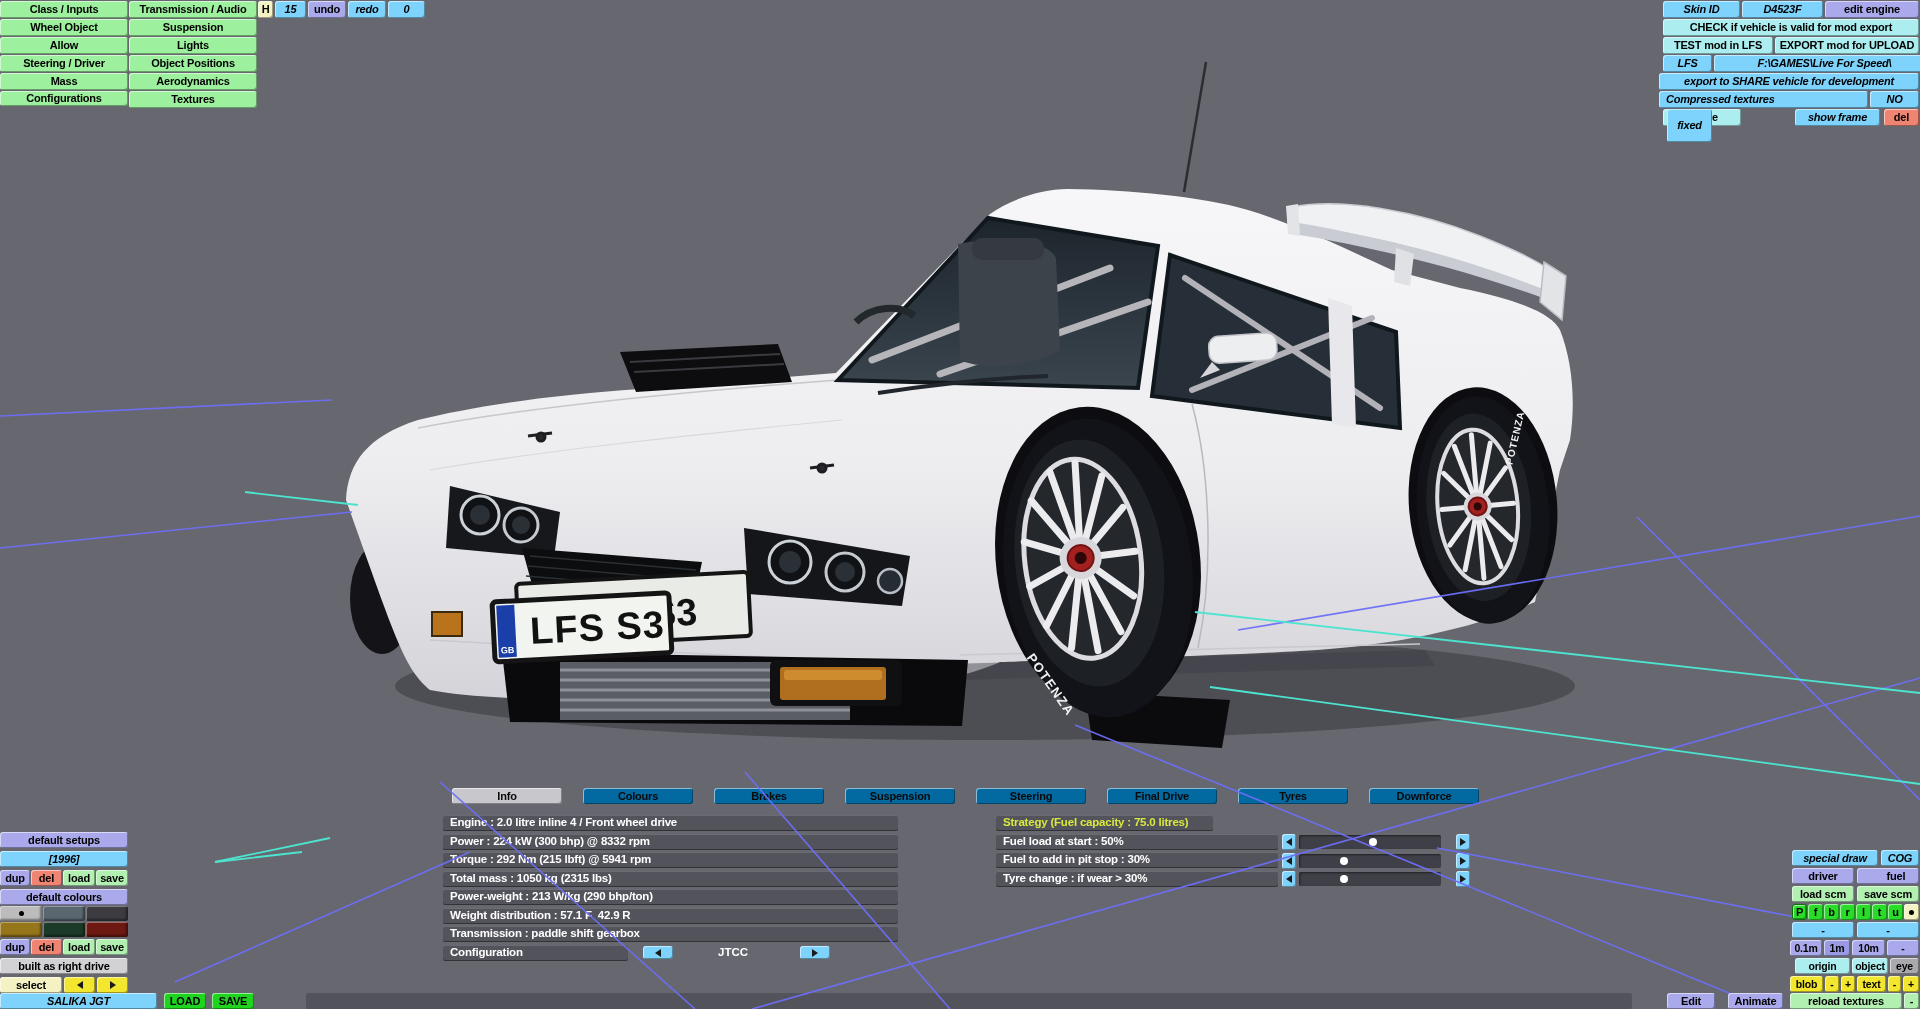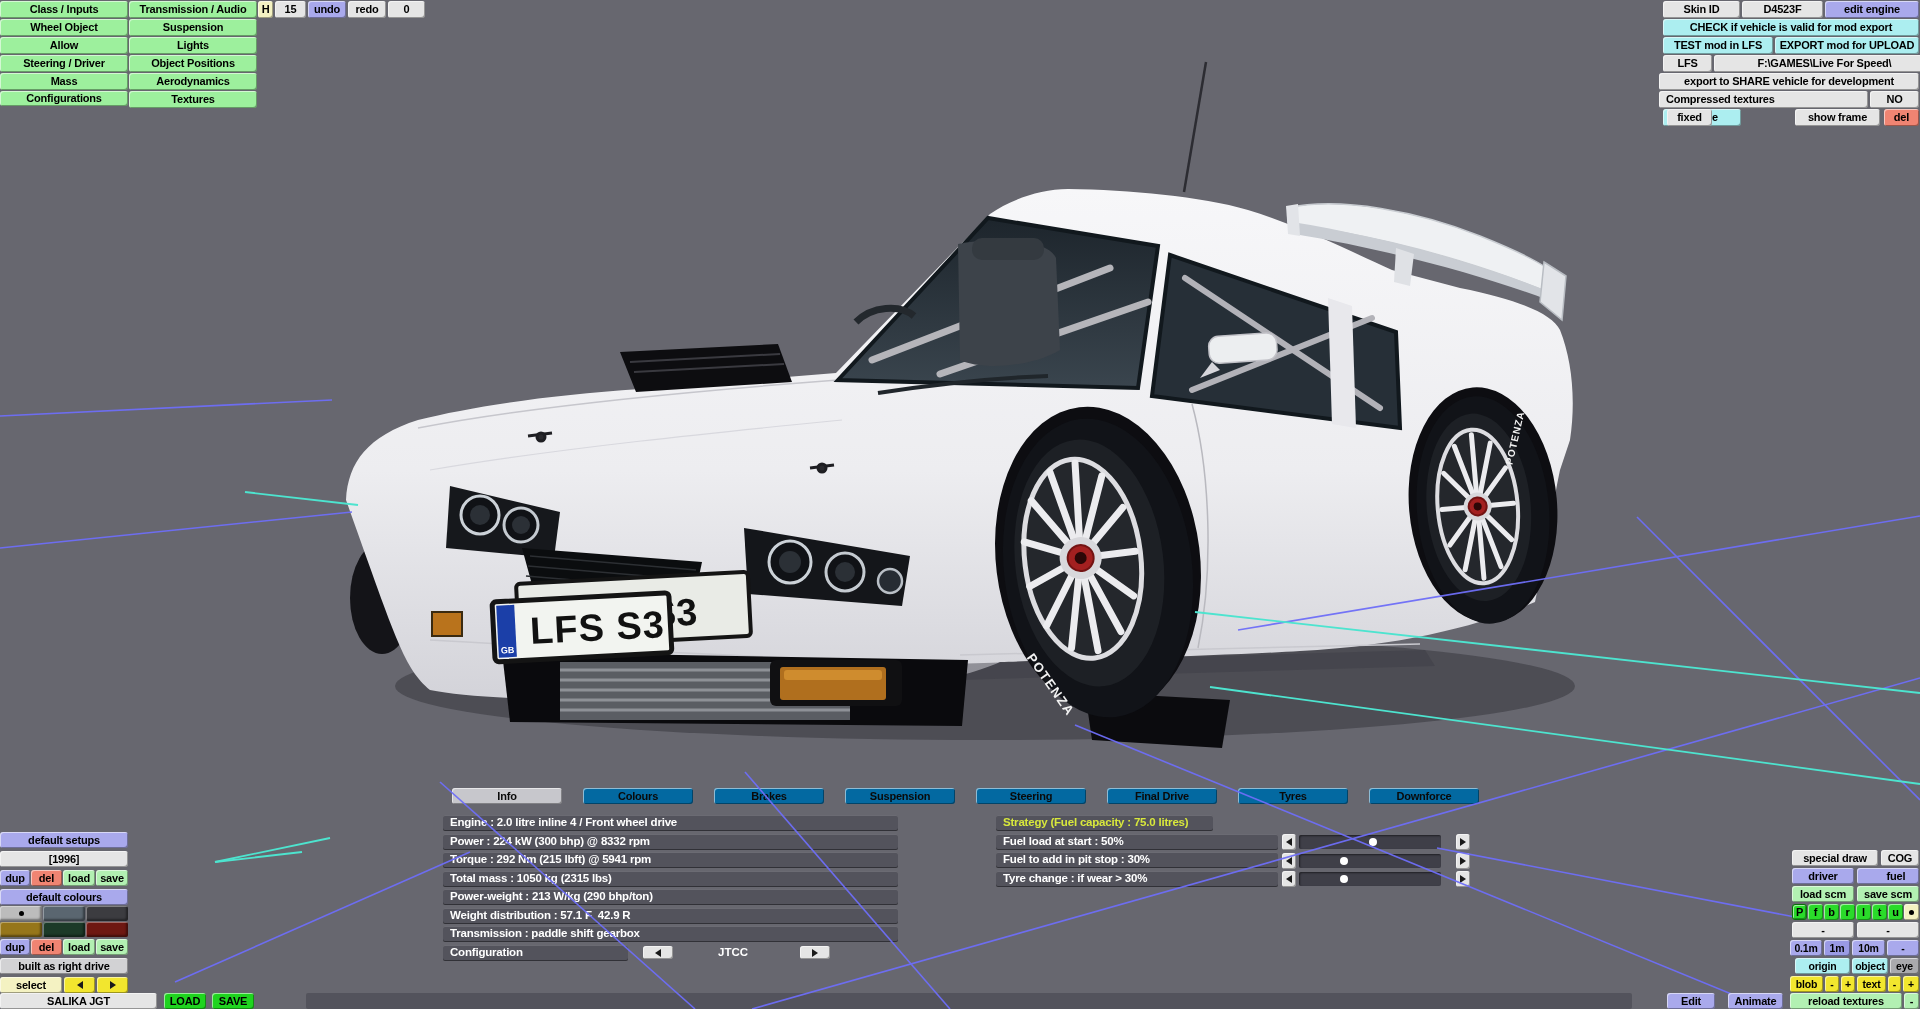--- a/index.html
+++ b/index.html
@@ -6,21 +6,21 @@
   #app{position:relative;width:1920px;height:1009px;overflow:hidden;
        background:#67676f;font-family:"Liberation Sans",sans-serif;}
   .abs{position:absolute;}
   .btn{position:absolute;box-sizing:border-box;height:16px;border-radius:3px;
        display:flex;align-items:center;justify-content:center;
        font:700 11px/1 "Liberation Sans",sans-serif;color:#000;white-space:pre;
        letter-spacing:-0.2px;overflow:hidden;
        box-shadow:inset 1px 1px 0 rgba(255,255,255,.55),inset -1px -1px 0 rgba(0,0,0,.35);}
   .sm{font-size:10.5px;}
   .green{background:#9df09d;} .lav{background:#a9a9ec;} .lavd{background:#9a9ae4;}
-  .gray{background:#e5e5e5;} .graylt{background:#d2d2d4;} .graysel{background:#a9a9ad;}
+  .gray{background:#7dd3fc;font-style:italic;} .graylt{background:#d2d2d4;} .graysel{background:#a9a9ad;}
   .cyan{background:#aceef0;} .salmon{background:#f08472;} .bgreen{background:#2adb2a;}
   .lgreen{background:#b2f0b2;} .yellow{background:#f2e62e;} .pyellow{background:#f4f2c2;}
   .vivgreen{background:#1fd41f;}
   .tab{background:#0369a1;color:#0a0a0a;}
   .tab.sel{background:#c7c7cc;}
   .dkrow{position:absolute;box-sizing:border-box;height:16px;border-radius:2px;
        background:#53535c;color:#fff;display:flex;align-items:center;
        justify-content:flex-start;padding:0 7px;font:700 11.5px/1 "Liberation Sans",sans-serif;
        white-space:pre;letter-spacing:-0.2px;overflow:hidden;
        box-shadow:inset 0 1px 0 rgba(255,255,255,.14),inset 0 -1px 0 rgba(0,0,0,.4);}
@@ -319,21 +319,21 @@
   <div class="btn lav" style="left:1825px;top:1px;width:94px;height:17px;">edit engine</div>
   <div class="btn cyan" style="left:1663px;top:19px;width:256px;height:17px;">CHECK if vehicle is valid for mod export</div>
   <div class="btn cyan" style="left:1663px;top:37px;width:110px;height:17px;">TEST mod in LFS</div>
   <div class="btn cyan" style="left:1775px;top:37px;width:144px;height:17px;">EXPORT mod for UPLOAD</div>
   <div class="btn gray" style="left:1663px;top:55px;width:49px;height:17px;">LFS</div>
   <div class="btn gray" style="left:1714px;top:55px;width:221px;height:17px;">F:\GAMES\Live For Speed\</div>
   <div class="btn gray" style="left:1659px;top:73px;width:260px;height:17px;">export to SHARE vehicle for development</div>
   <div class="btn gray" style="left:1659px;top:91px;width:209px;height:17px;justify-content:flex-start;padding-left:7px;">Compressed textures</div>
   <div class="btn gray" style="left:1870px;top:91px;width:49px;height:17px;">NO</div>
   <div class="btn cyan" style="left:1663px;top:109px;width:78px;height:17px;">Frame</div>
-  <div class="btn gray" style="left:1667px;top:109px;width:45px;height:17px;">fixed</div>
+  <div class="btn gray" style="left:1667px;top:109px;width:45px;height:33px;">fixed</div>
   <div class="btn gray" style="left:1795px;top:109px;width:85px;height:17px;">show frame</div>
   <div class="btn salmon" style="left:1884px;top:109px;width:35px;height:17px;">del</div>
 
   <div class="btn lav" style="left:0;top:832px;width:128px;">default setups</div>
   <div class="btn gray" style="left:0;top:851px;width:128px;">[1996]</div>
   <div class="btn lav" style="left:0;top:870px;width:30px;">dup</div>
   <div class="btn salmon" style="left:31px;top:870px;width:31px;">del</div>
   <div class="btn lgreen" style="left:63px;top:870px;width:32px;">load</div>
   <div class="btn lgreen" style="left:96px;top:870px;width:32px;">save</div>
   <div class="btn lav" style="left:0;top:889px;width:128px;">default colours</div>

